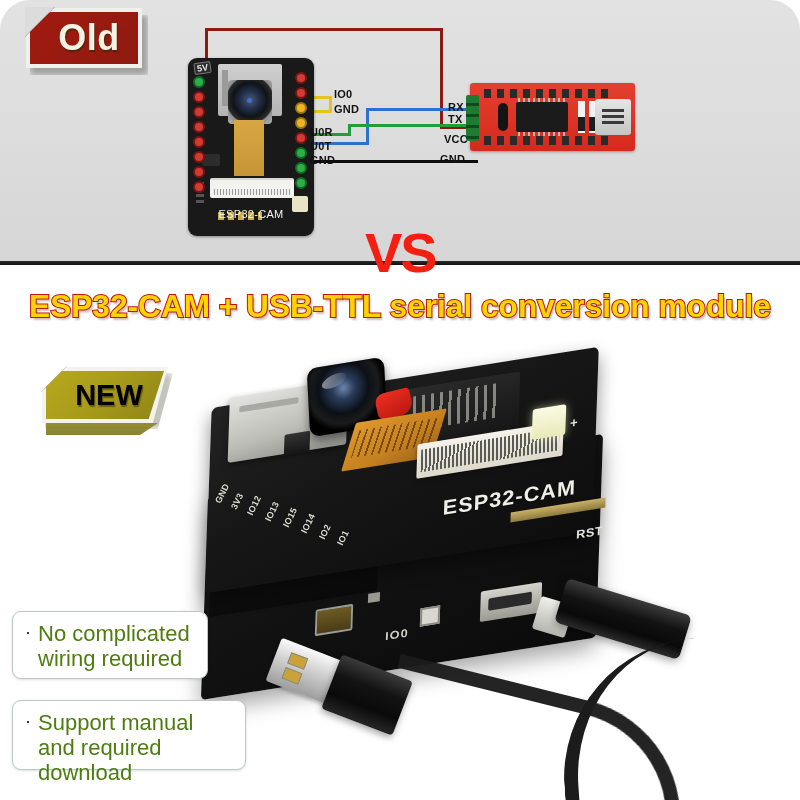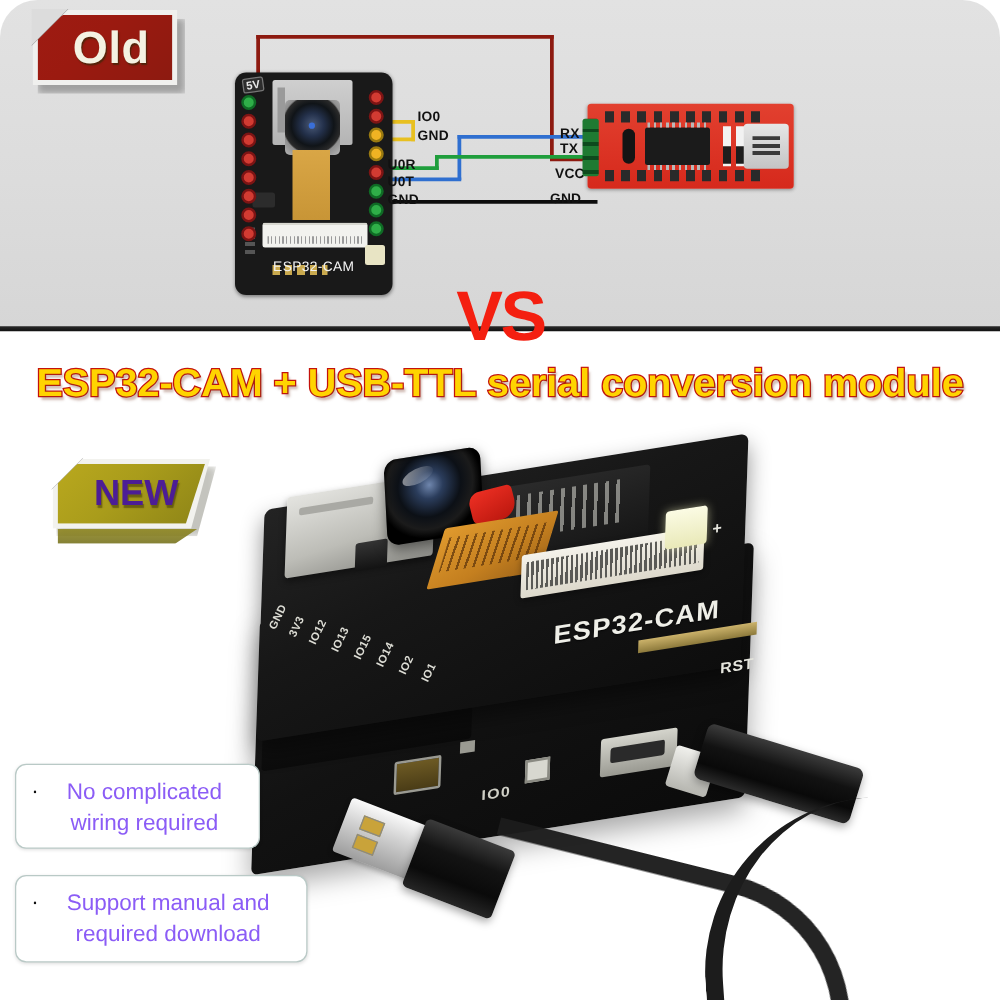--- a/index.html
+++ b/index.html
@@ -121,21 +121,21 @@
   .badge-new .shadow{position:absolute;left:3px;top:6px;width:128px;height:56px;
       background:rgba(60,60,40,.3);filter:blur(3px);
       clip-path:polygon(16% 0,100% 0,88% 100%,0 100%,0 16%);}
   .badge-new .sheet{position:absolute;left:0;top:0;width:126px;height:56px;
       background:#f2f2ee;clip-path:polygon(15% 0,100% 0,88% 100%,0 100%,0 15%);}
   .badge-new .fill{position:absolute;left:4px;top:4px;width:118px;height:48px;
       background:linear-gradient(135deg,#b9a81e 0%,#a99c1b 45%,#8d8417 100%);
       clip-path:polygon(14% 0,100% 0,87% 100%,0 100%,0 14%);}
   .badge-new .txt{position:absolute;left:0;top:0;width:126px;height:56px;
       display:flex;align-items:center;justify-content:center;padding-left:8px;
-      box-sizing:border-box;font-size:29px;font-weight:bold;color:#4c1d95;
+      box-sizing:border-box;font-size:29px;font-weight:bold;color:#000000;
       text-shadow:1px 2px 1px rgba(70,60,10,.6);}
   .badge-new .corner{position:absolute;left:-1px;top:-1px;width:26px;height:26px;
       background:linear-gradient(135deg,#ffffff 0%,#ffffff 48%,#b5b5b5 50%,#e8e8e8 57%,#ffffff 62%);
       clip-path:polygon(0 0,100% 0,0 100%);}
   .badge-new .tail{position:absolute;left:4px;bottom:-8px;width:112px;height:12px;
       background:linear-gradient(180deg,#8d8417,#6f6a12);
       clip-path:polygon(0 0,100% 0,84% 100%,0 100%);opacity:.85;}
 
   
   .photo{position:absolute;left:180px;top:355px;width:480px;height:390px;}
@@ -260,22 +260,22 @@
   .tc-tip{position:absolute;left:536px;top:600px;width:34px;height:34px;
       background:linear-gradient(180deg,#f0f0ec,#b6b6b0);border-radius:3px;
       transform:rotate(17deg);}
 
   
   .fbox{position:absolute;background:#ffffff;border:1px solid #b9c9c6;
       border-radius:9px;box-shadow:0 1px 3px rgba(0,0,0,.13);
       padding:9px 14px 10px 12px;box-sizing:border-box;}
   .fbox .row{display:flex;align-items:flex-start;}
   .fbox .bullet{font-size:18px;line-height:23px;margin-right:7px;color:#111;}
-  .fbox .ftxt{font-size:18px;line-height:25px;color:#8b5cf6;
-      font-family:"Liberation Sans",sans-serif;text-align:center;}
+  .fbox .ftxt{font-size:22px;line-height:25px;color:#4d7c0f;
+      font-family:"Liberation Sans",sans-serif;}
   #fbox1{left:12px;top:611px;width:196px;height:68px;}
   #fbox2{left:12px;top:700px;width:234px;height:70px;}
 </style>
 </head>
 <body>
 
 <div id="page">
 
   <div class="top-panel"></div>
   <div class="top-divider"></div>

